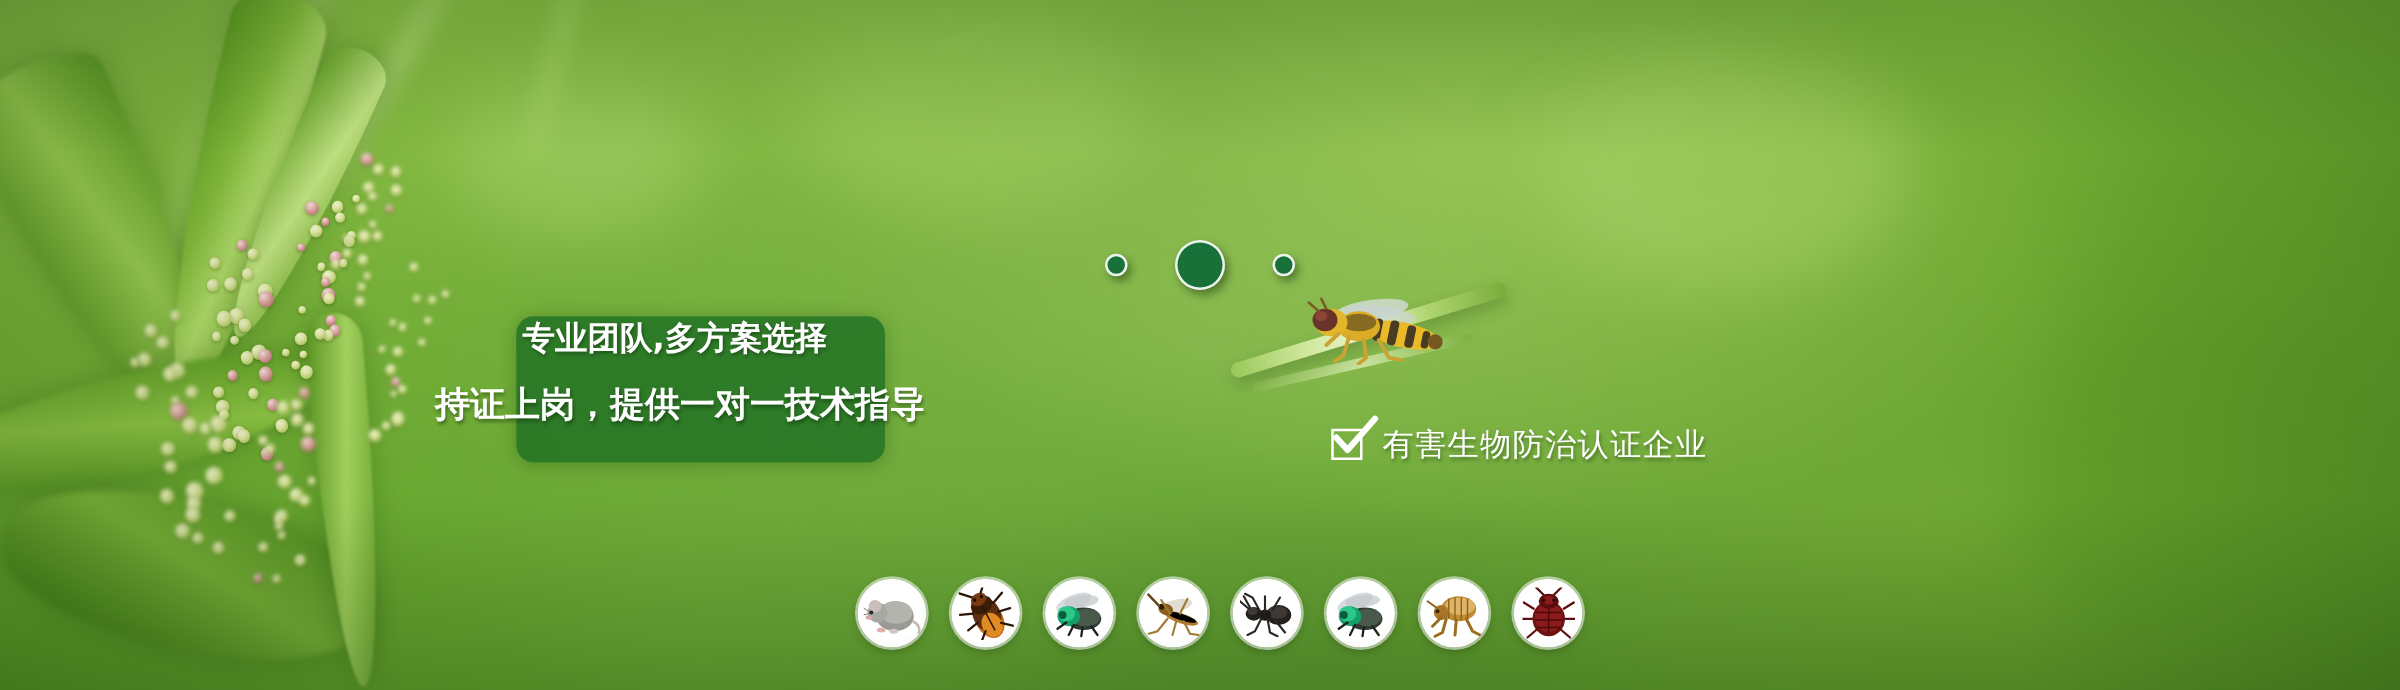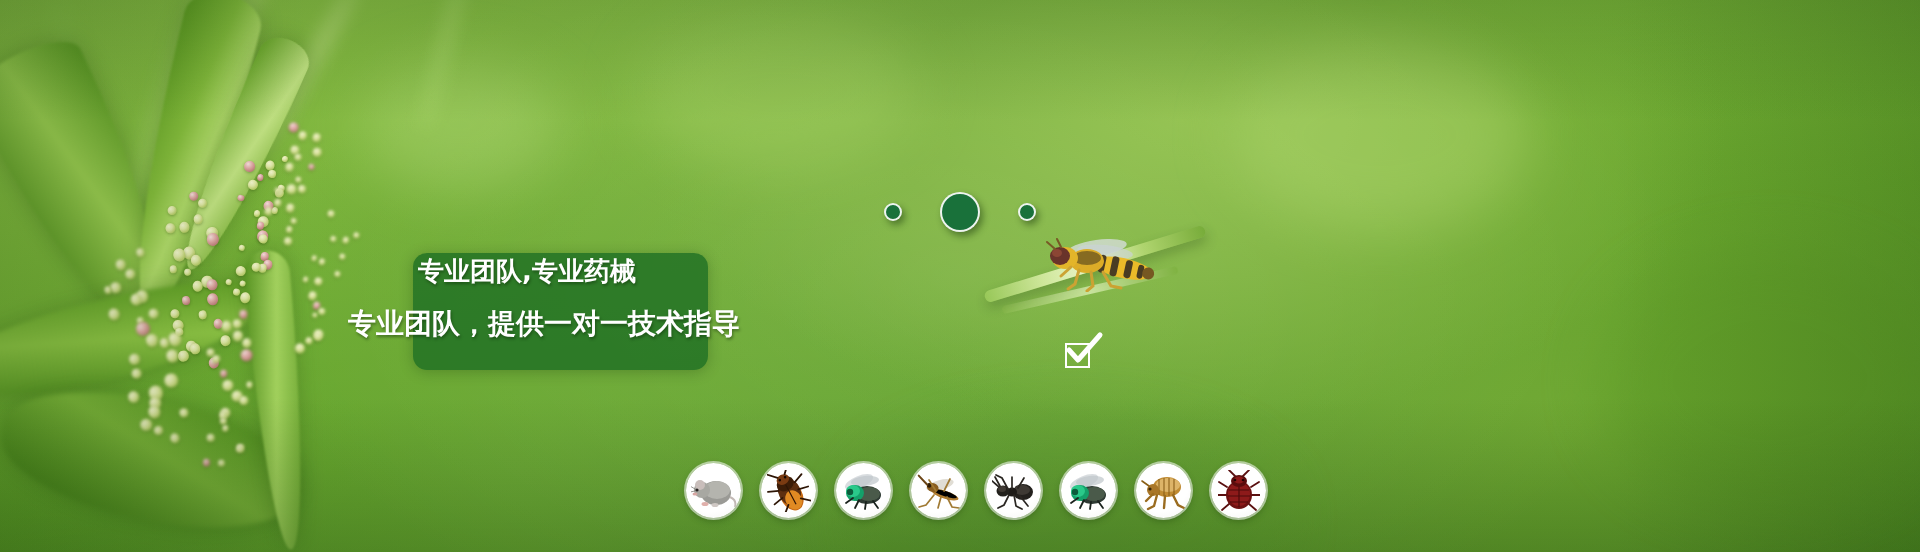--- a/index.html
+++ b/index.html
@@ -430,32 +430,33 @@
 
 
   <div class="dots">
     <span class="dot sm"></span>
     <span class="dot lg"></span>
     <span class="dot sm"></span>
   </div>
 
   <div class="panel"></div>
   <div class="panel-lines">
-    <div class="pl l1">专业团队,专业药械</div>
-    <div class="pl l3">专业团队，提供一对一技术指导</div>
+    <div class="pl l1">专业团队,多方案选择</div>
+    <div class="pl l3">持证上岗，提供一对一技术指导</div>
   </div>
 
   <div class="checklist">
     <div class="check-row">
       <span class="cbox">
         <span class="sq"></span>
         <svg width="40" height="40" viewBox="0 0 40 40">
           <path d="M5 17 L14 27 L36 2" stroke="#ffffff" stroke-width="5" fill="none" stroke-linecap="round" stroke-linejoin="round"></path>
         </svg>
       </span>
+      <span class="check-label">有害生物防治认证企业</span>
     </div>
   </div>
 
   <div class="pests">
 
     <span class="pest">
       <svg width="46" height="40" viewBox="0 0 46 40">
         <ellipse cx="25" cy="22" rx="15" ry="12" fill="#9a9a95"></ellipse>
         <ellipse cx="26" cy="19" rx="13" ry="9" fill="#b4b4ae"></ellipse>
         <ellipse cx="11" cy="19" rx="8" ry="8" fill="#a8a8a2"></ellipse>

